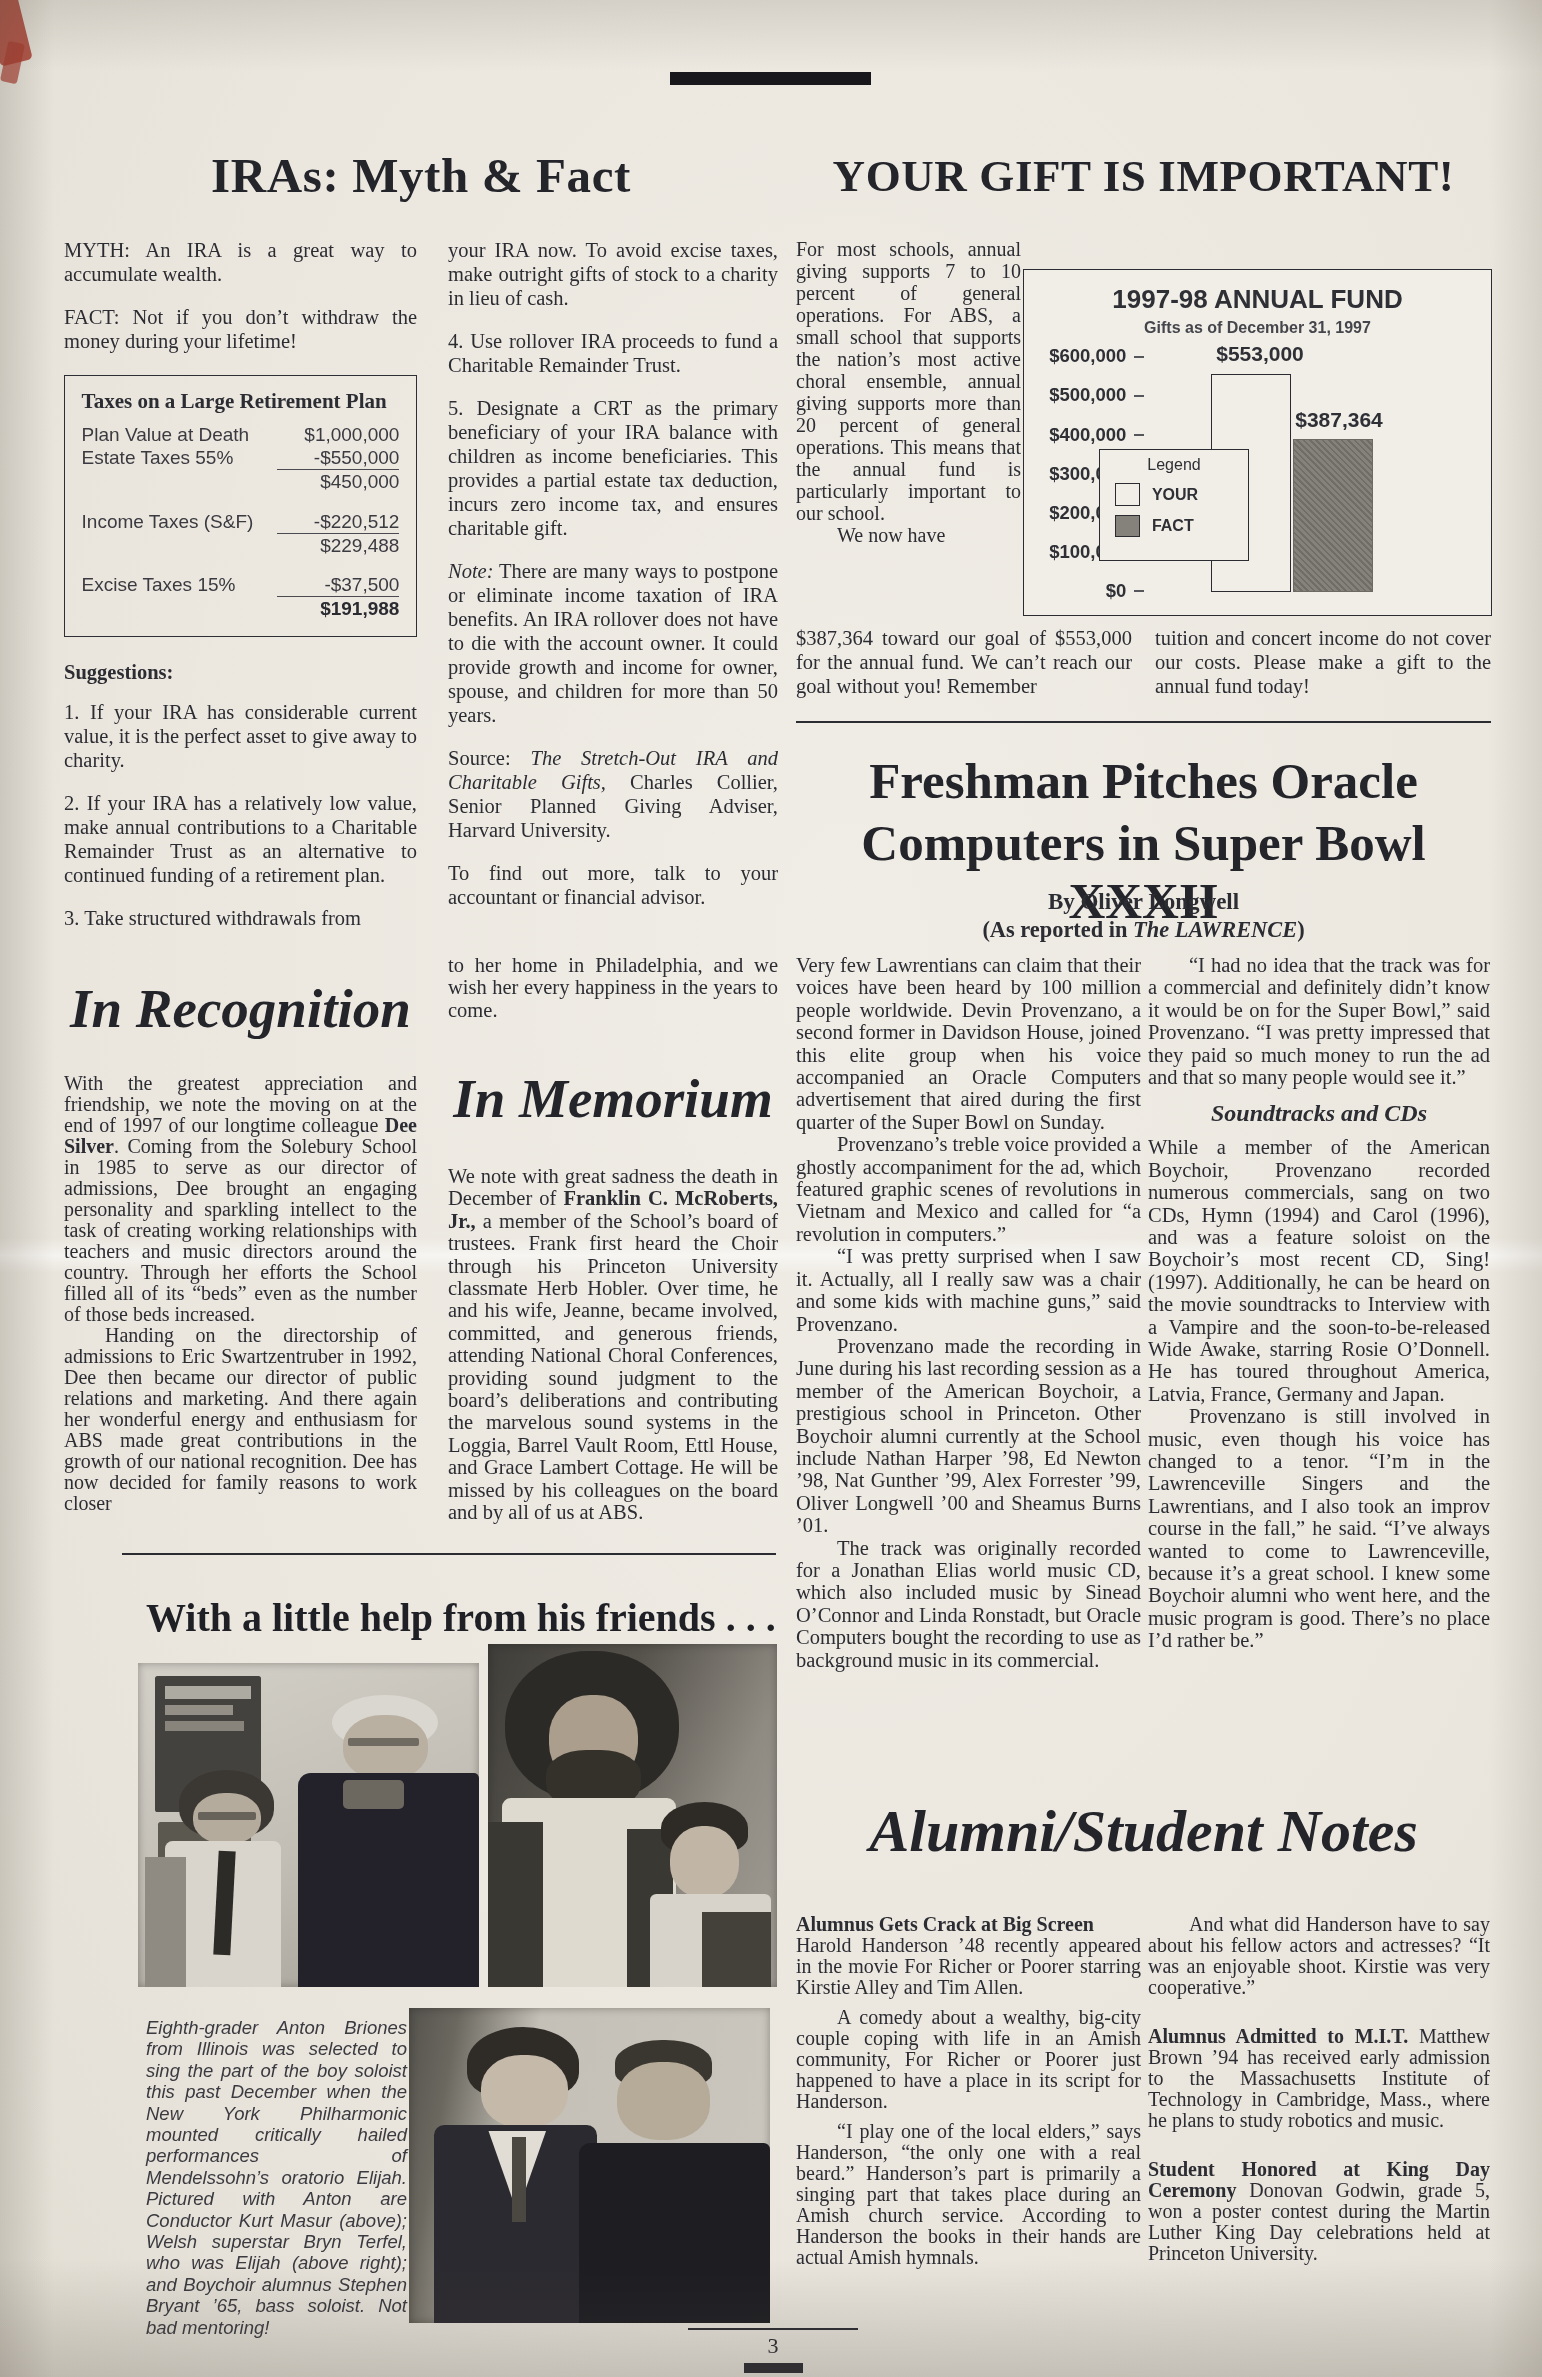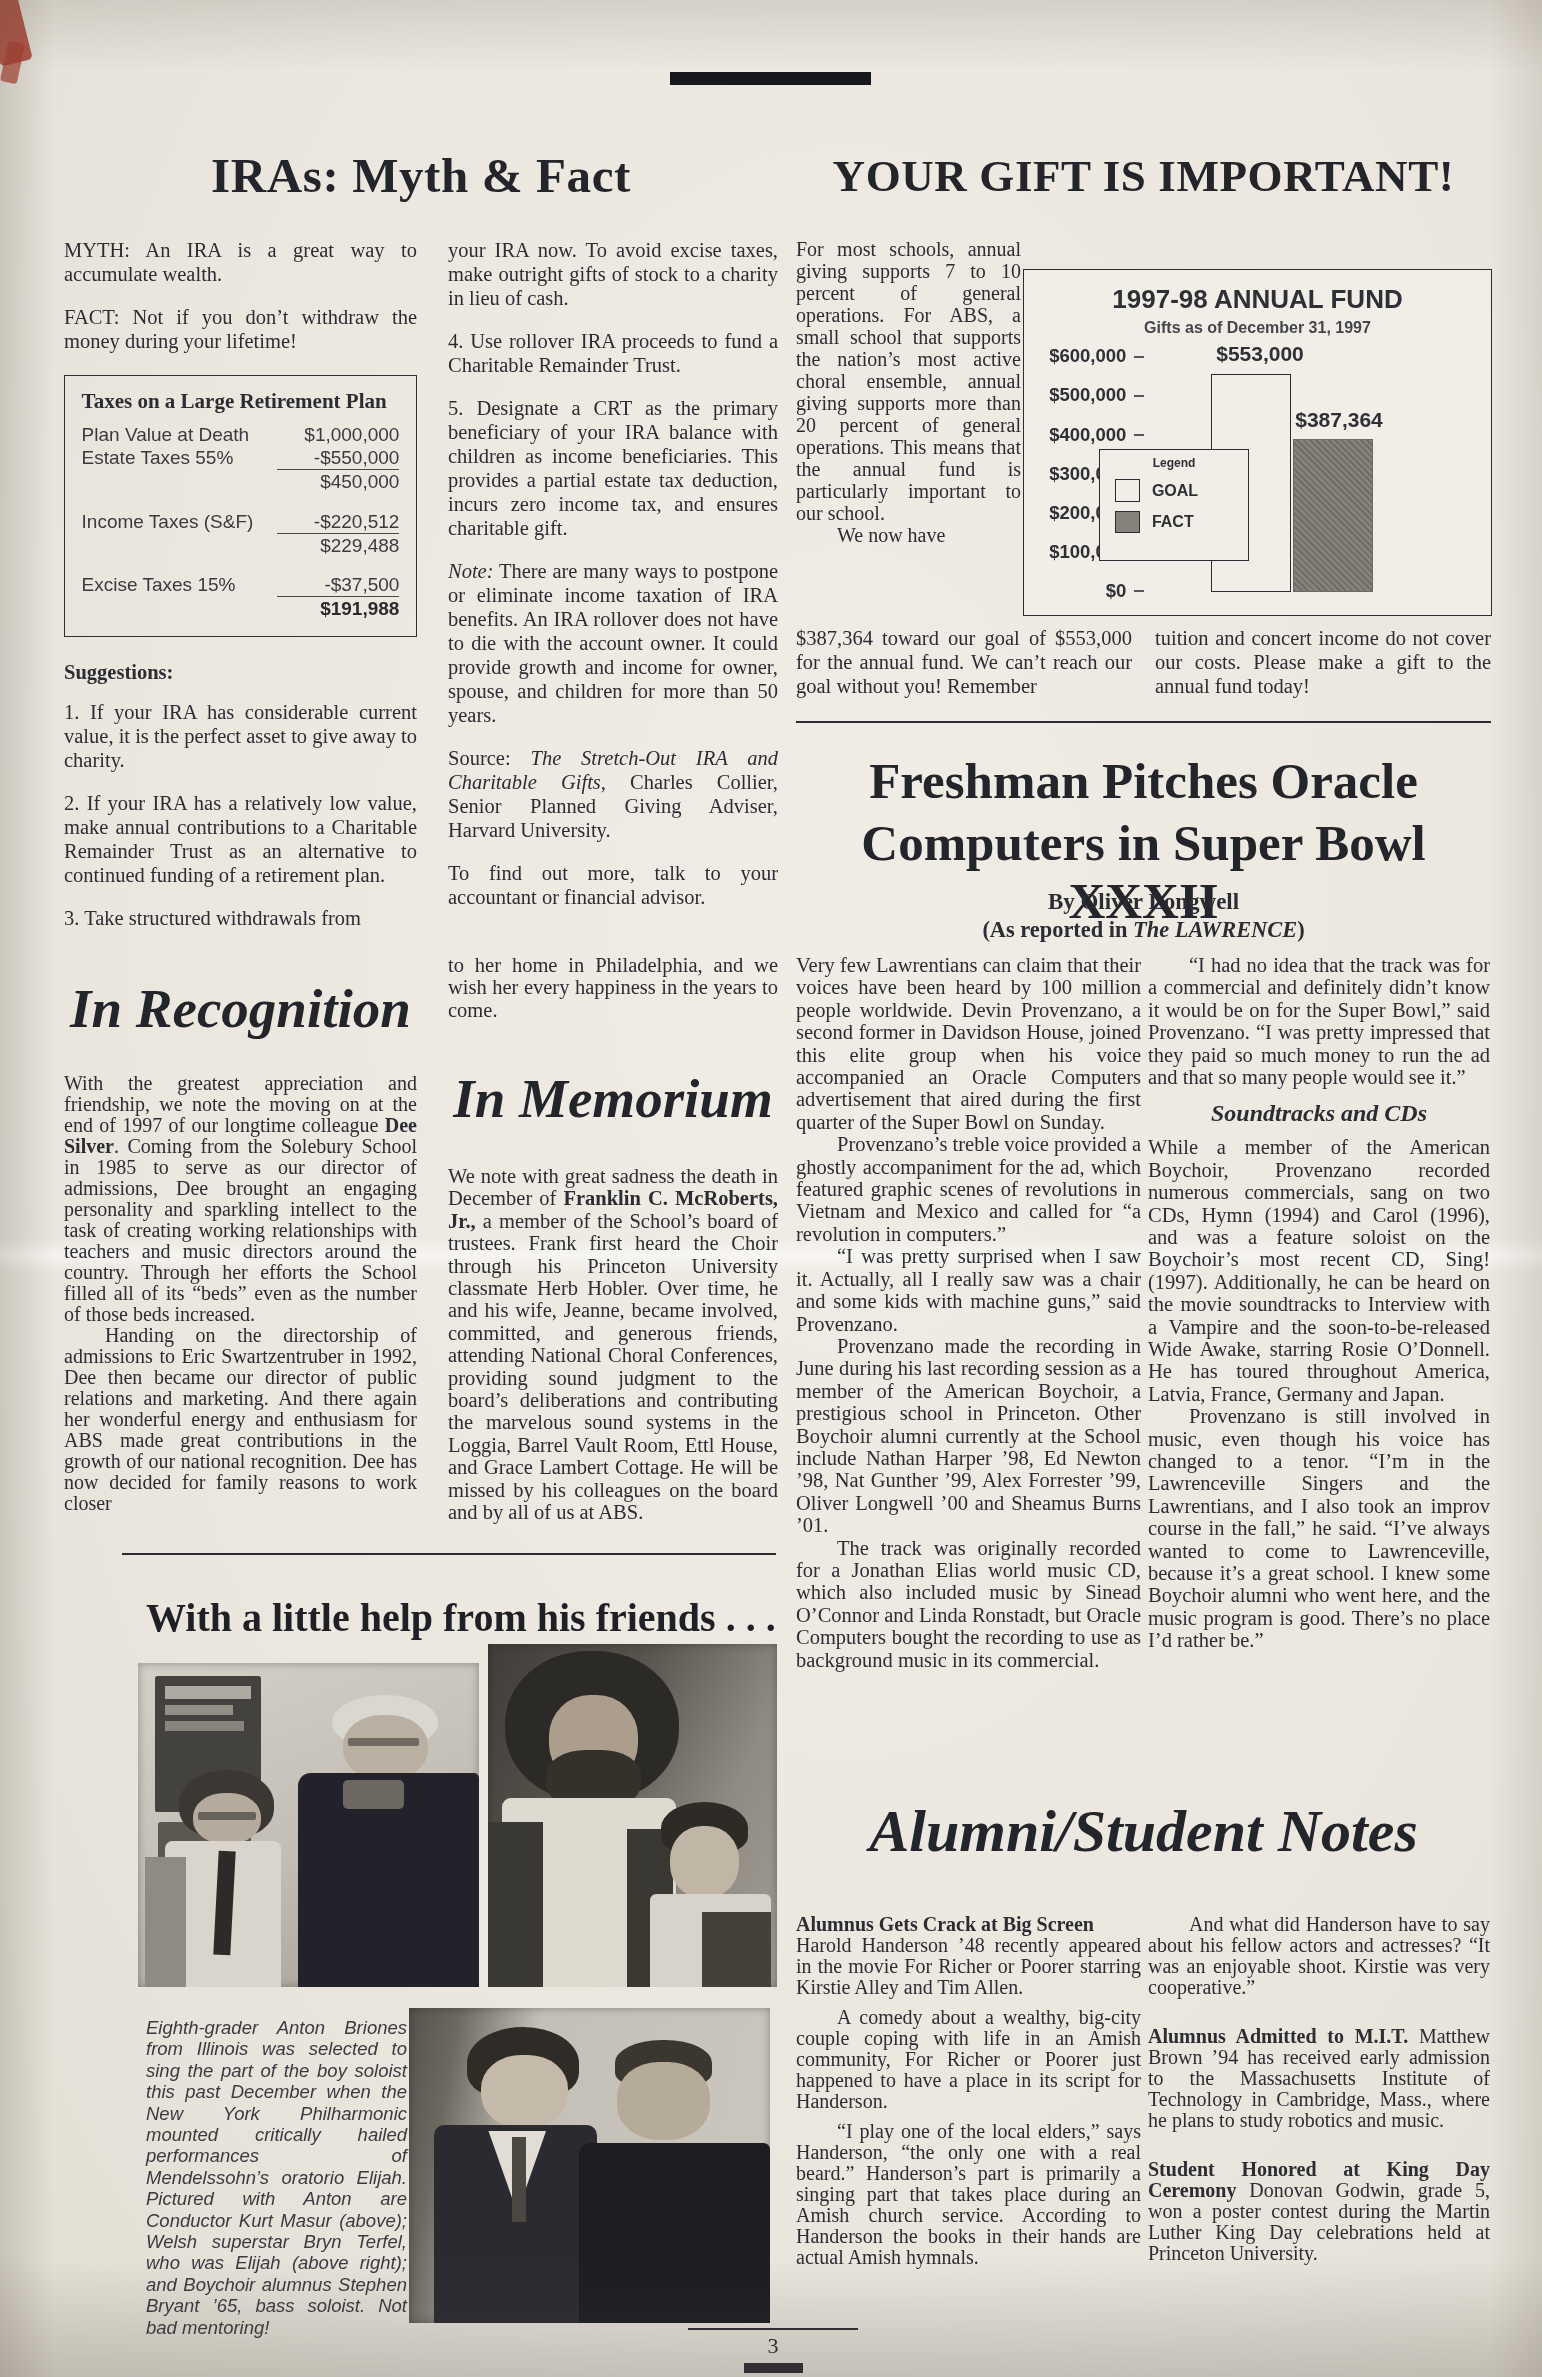--- a/index.html
+++ b/index.html
@@ -37,21 +37,21 @@
          font-family:"Liberation Sans", sans-serif;color:#2f2f36;}
   .ctitle{position:absolute;left:0;top:14px;width:100%;text-align:center;font-size:26px;font-weight:bold;}
   .csub{position:absolute;left:0;top:49px;width:100%;text-align:center;font-size:16px;font-weight:bold;color:#45454c;}
   .ytick{position:absolute;left:6.4px;width:96px;text-align:right;font-size:18.5px;font-weight:bold;}
   .tdash{position:absolute;left:110px;width:10.2px;height:1.9px;background:#55555c;}
   .bar{position:absolute;bottom:23px;width:78px;}
   .bar-goal{border:1.9px solid #2b2b32;}
   .bar-gifts{border:1.3px solid #6d6a63;background-image:repeating-linear-gradient(45deg, rgba(0,0,0,.16) 0 1.9px, rgba(0,0,0,0) 1.9px 4.5px);}
   .vlabel{position:absolute;width:154px;text-align:center;font-size:21px;font-weight:bold;}
   .legend{position:absolute;left:75px;top:179px;width:148px;height:110px;border:1.9px solid #2b2b32;background:#f1eee7;z-index:3;}
-  .lg-ttl{text-align:center;font-size:12px;font-weight:bold;margin-top:6.4px;}
+  .lg-ttl{text-align:center;font-size:16px;font-weight:normal;margin-top:6.4px;}
   .lg-row{display:flex;align-items:center;margin:9px 0 0 15.4px;}
   .swatch{width:23px;height:20.5px;border:1.3px solid #2b2b32;margin-right:11.5px;}
   .lg-lab{font-size:16px;font-weight:bold;}
   
   .photo{position:absolute;overflow:hidden;box-shadow:inset 0 0 9px rgba(20,18,14,.35);}
   .photo div{position:absolute;}
   .caption{font-family:"Liberation Sans", sans-serif;font-style:italic;font-size:18.5px;line-height:21.4px;color:#3a3a40;text-align:justify;}
   .byline{font-weight:bold;text-align:center;}
   .subhead{font-weight:bold;font-style:italic;text-align:center;font-size:24px;margin:14px 0 11.5px 0;}
   .redmark{position:absolute;background:#a8392b;opacity:.85;}
@@ -144,21 +144,21 @@
     <div class="tdash" style="top:281px;"></div>
     <div class="tdash" style="top:320px;"></div>
     <div class="vlabel" style="left:159px;top:72px;">$553,000</div>
     <div class="vlabel" style="left:238px;top:138px;">$387,364</div>
     <div class="bar bar-goal" style="left: 187px; height: 216px; background-color: rgb(241, 238, 231);"></div>
     <div class="bar bar-gifts" style="left: 269px; height: 151px; background-color: rgb(133, 130, 123);"></div>
     <div class="legend">
       <div class="lg-ttl">Legend</div>
       <div class="lg-row">
           <span class="swatch" style="background-color: rgb(241, 238, 231);"></span>
-          <span class="lg-lab">GOAL</span>
+          <span class="lg-lab">YOUR</span>
         </div>
       <div class="lg-row">
           <span class="swatch" style="background-color: rgb(133, 130, 123);"></span>
           <span class="lg-lab">FACT</span>
         </div>
     </div>
   </div>
 
   <div class="abs body-sm just" style="left:796px;top:626px;width:336px;">
     <p>$387,364 toward our goal of $553,000 for the annual fund. We can’t reach our goal without you! Remember</p>

